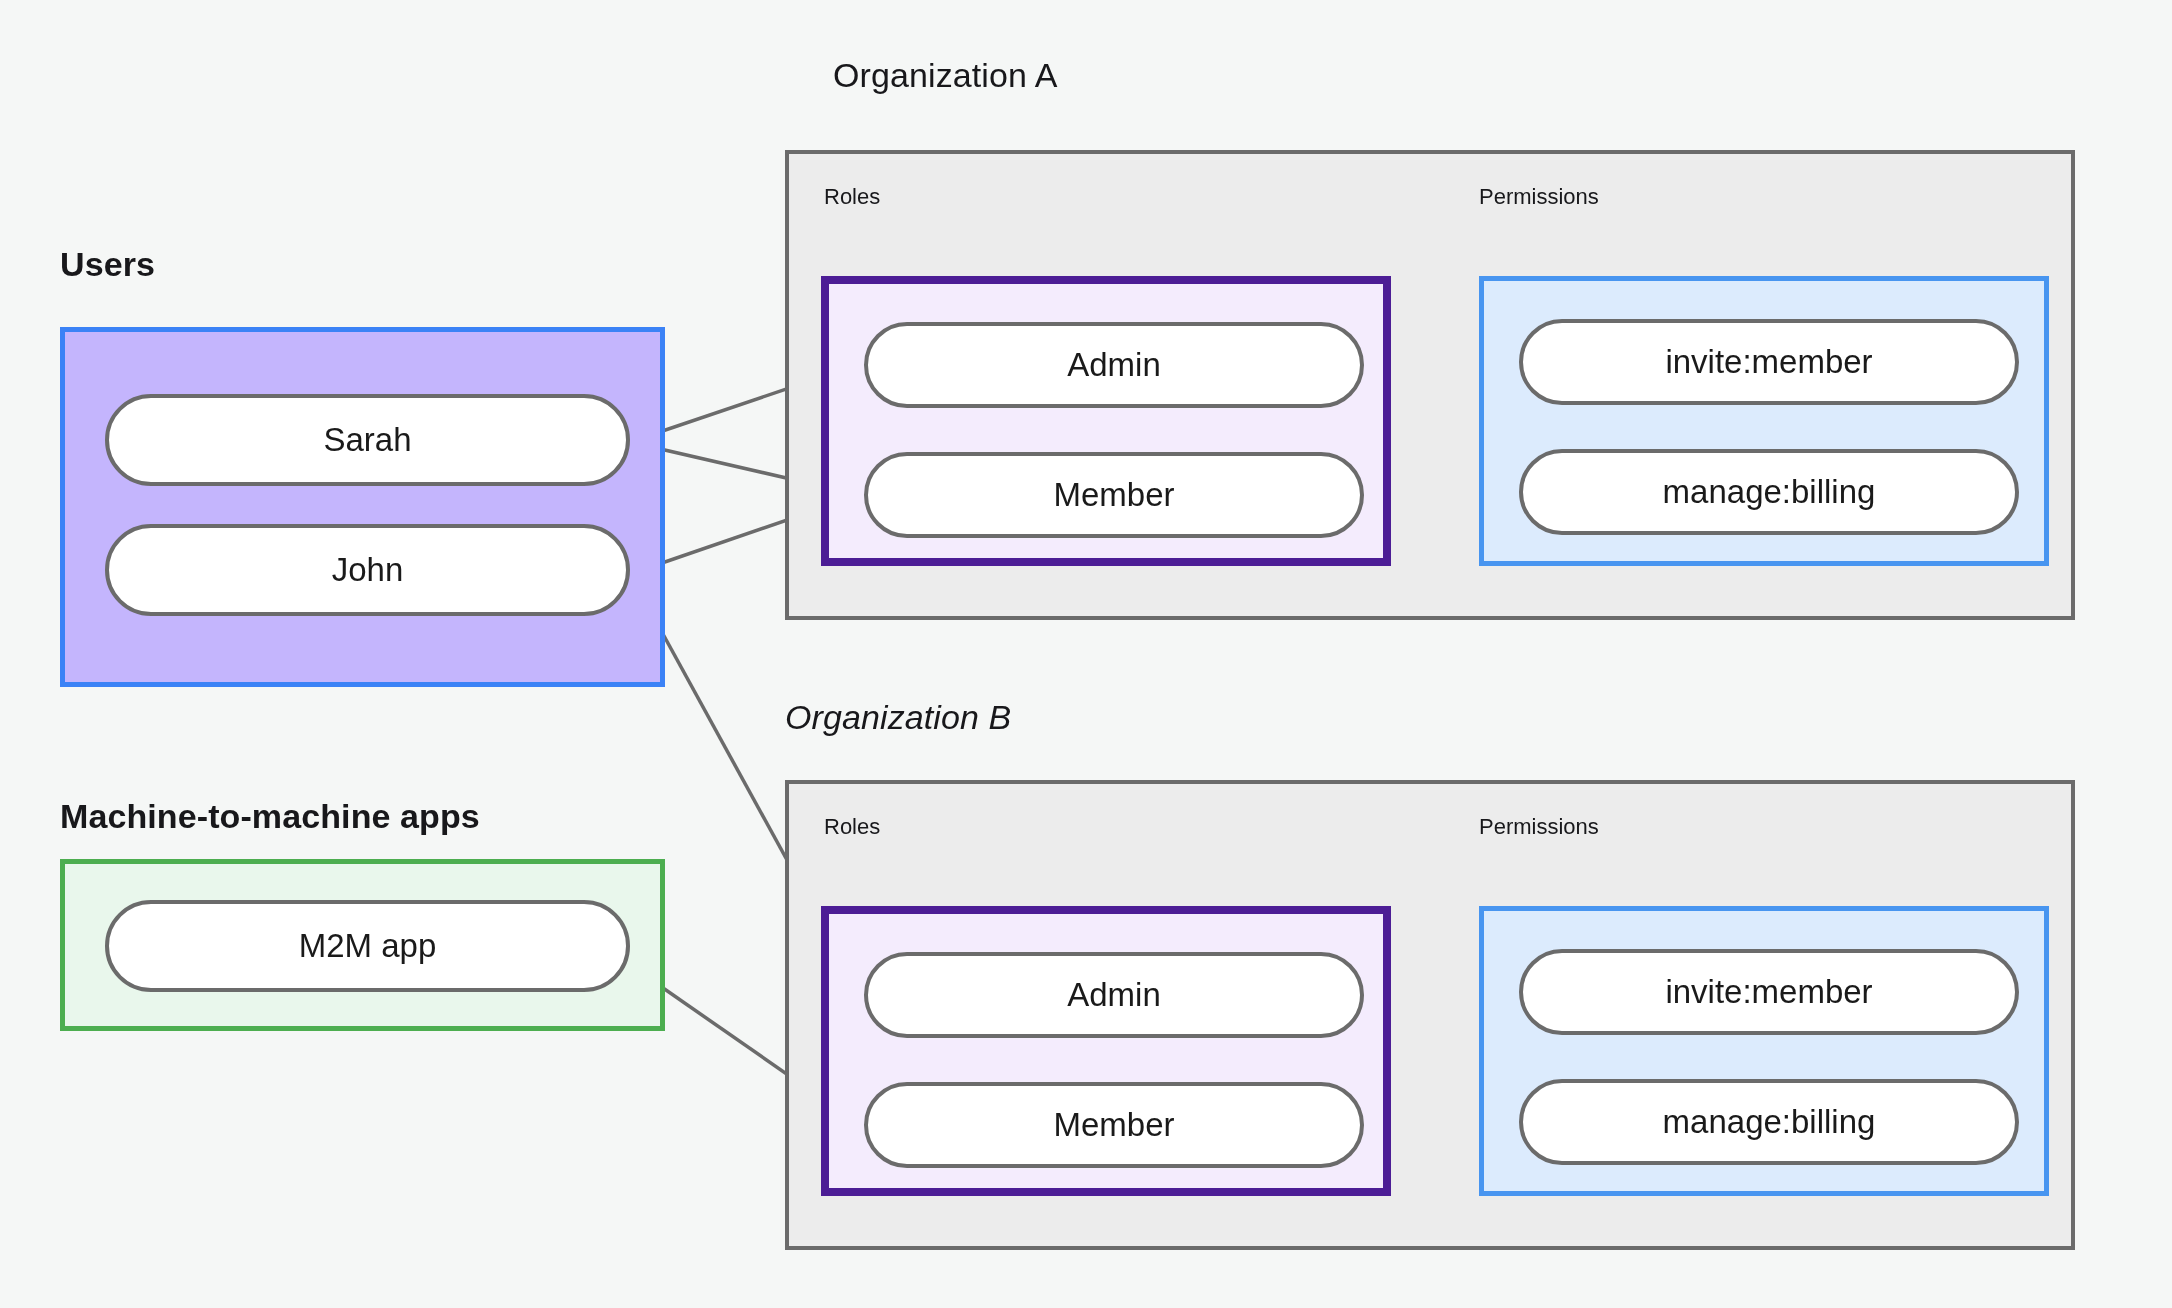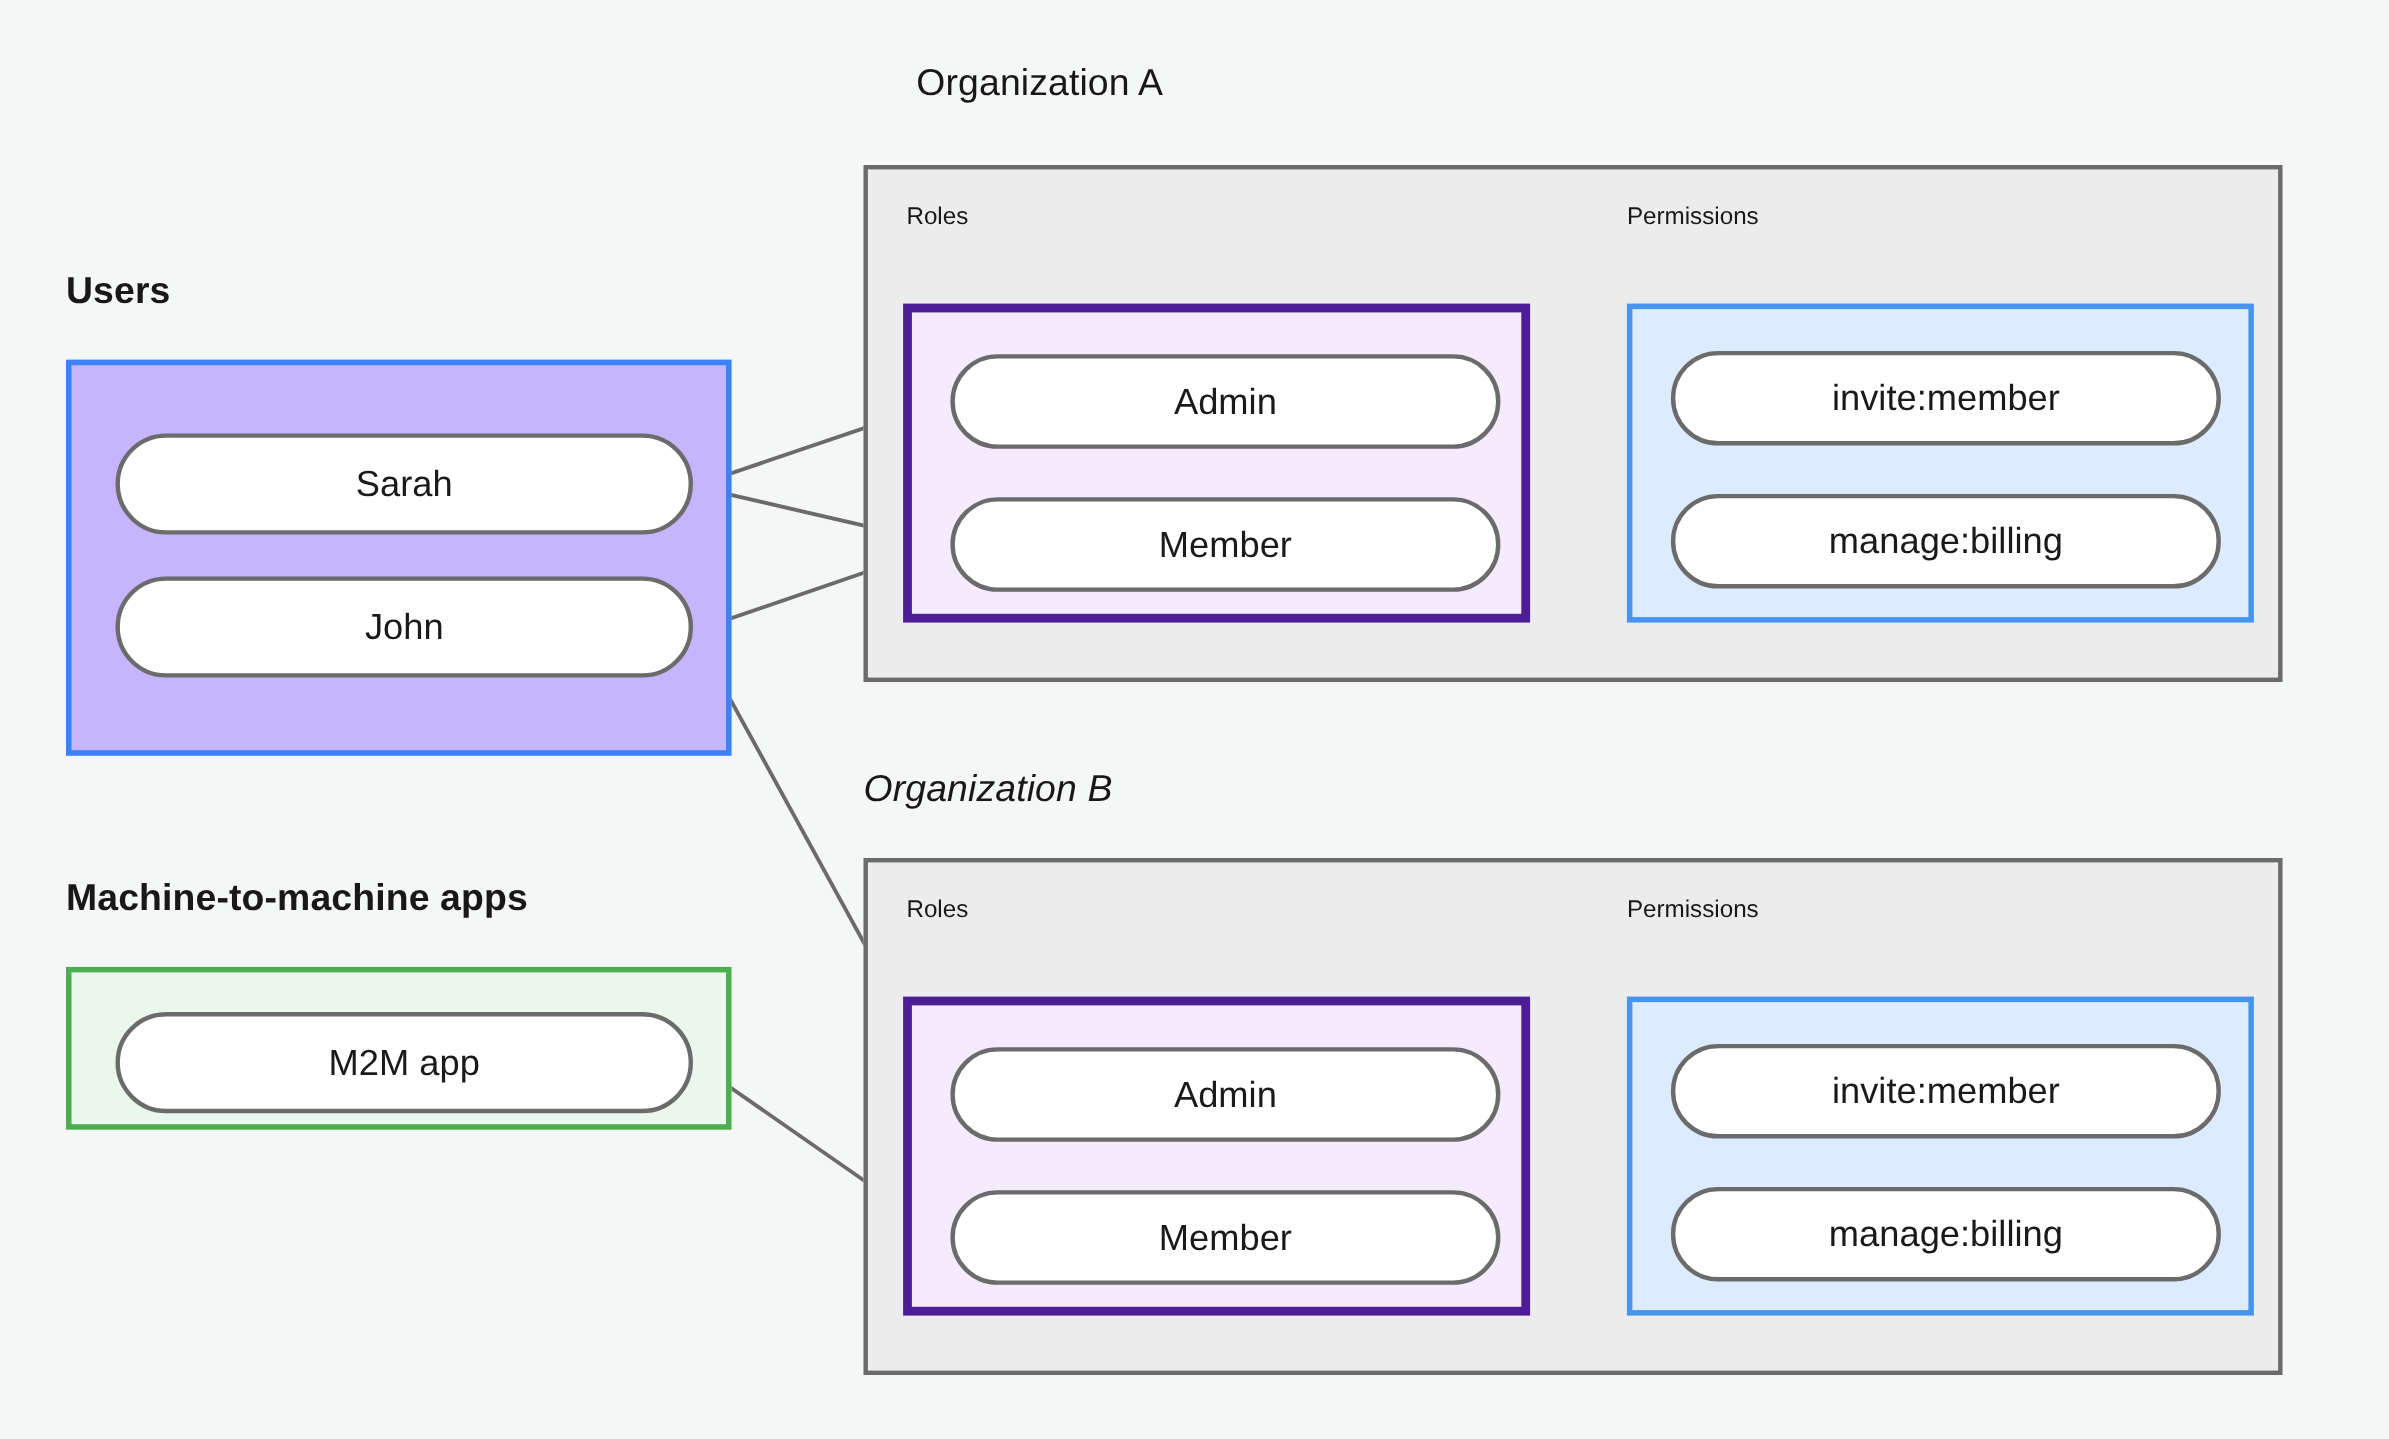--- a/index.html
+++ b/index.html
@@ -94,21 +94,21 @@
 
   <div class="grp-label bold" style="left:60px;top:245px;">Users</div>
 
   <div class="box box-users" style="left:60px;top:327px;width:605px;height:360px;">
     <div class="pill" style="left:40px;top:62px;width:525px;height:92px;">Sarah</div>
     <div class="pill" style="left:40px;top:192px;width:525px;height:92px;">John</div>
   </div>
 
   <div class="grp-label bold" style="left:60px;top:797px;">Machine-to-machine apps</div>
 
-  <div class="box box-m2m" style="left:60px;top:879px;width:605px;height:148px;">
+  <div class="box box-m2m" style="left:60px;top:859px;width:605px;height:172px;">
     <div class="pill" style="left:40px;top:36px;width:525px;height:92px;">M2M app</div>
   </div>
 
   <div class="grp-label" style="left:785px;top:56px;margin-left:48px;">Organization A</div>
 
   <div class="box box-org" style="left:785px;top:150px;width:1290px;height:470px;">
 
     <div class="sec-title" style="left:35px;top:30px;">Roles</div>
     <div class="sec-title" style="left:690px;top:30px;">Permissions</div>
 

